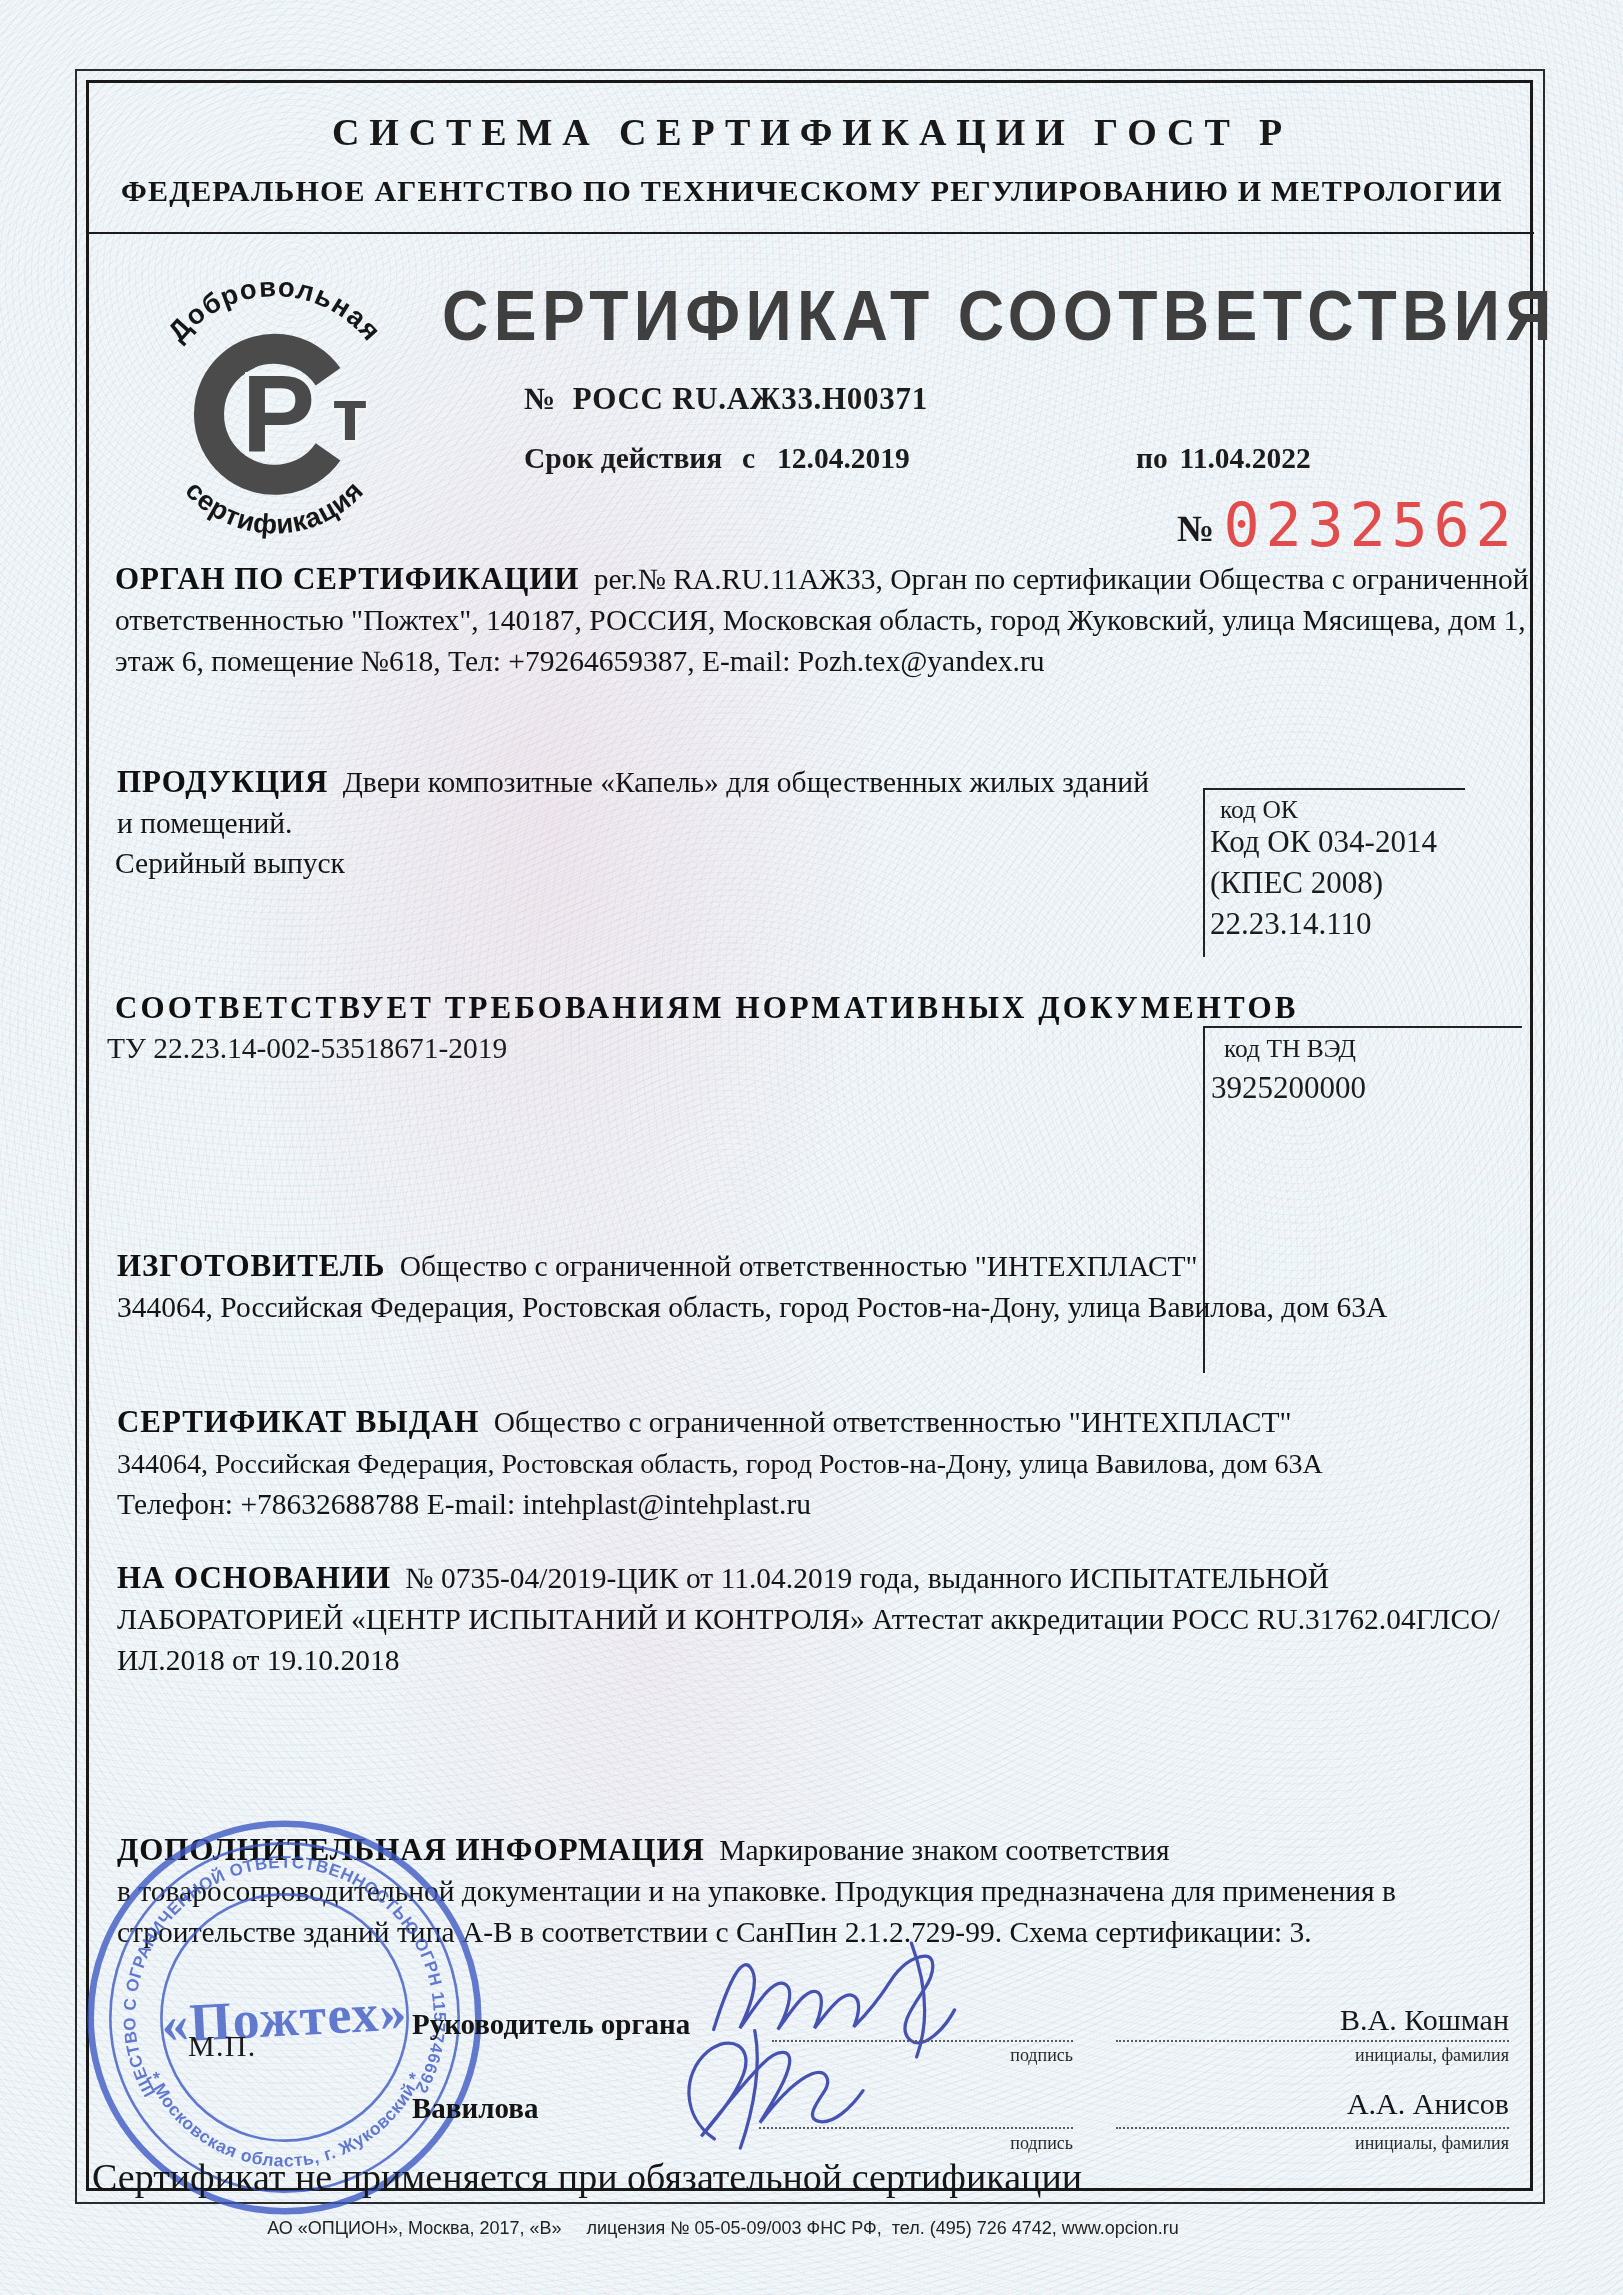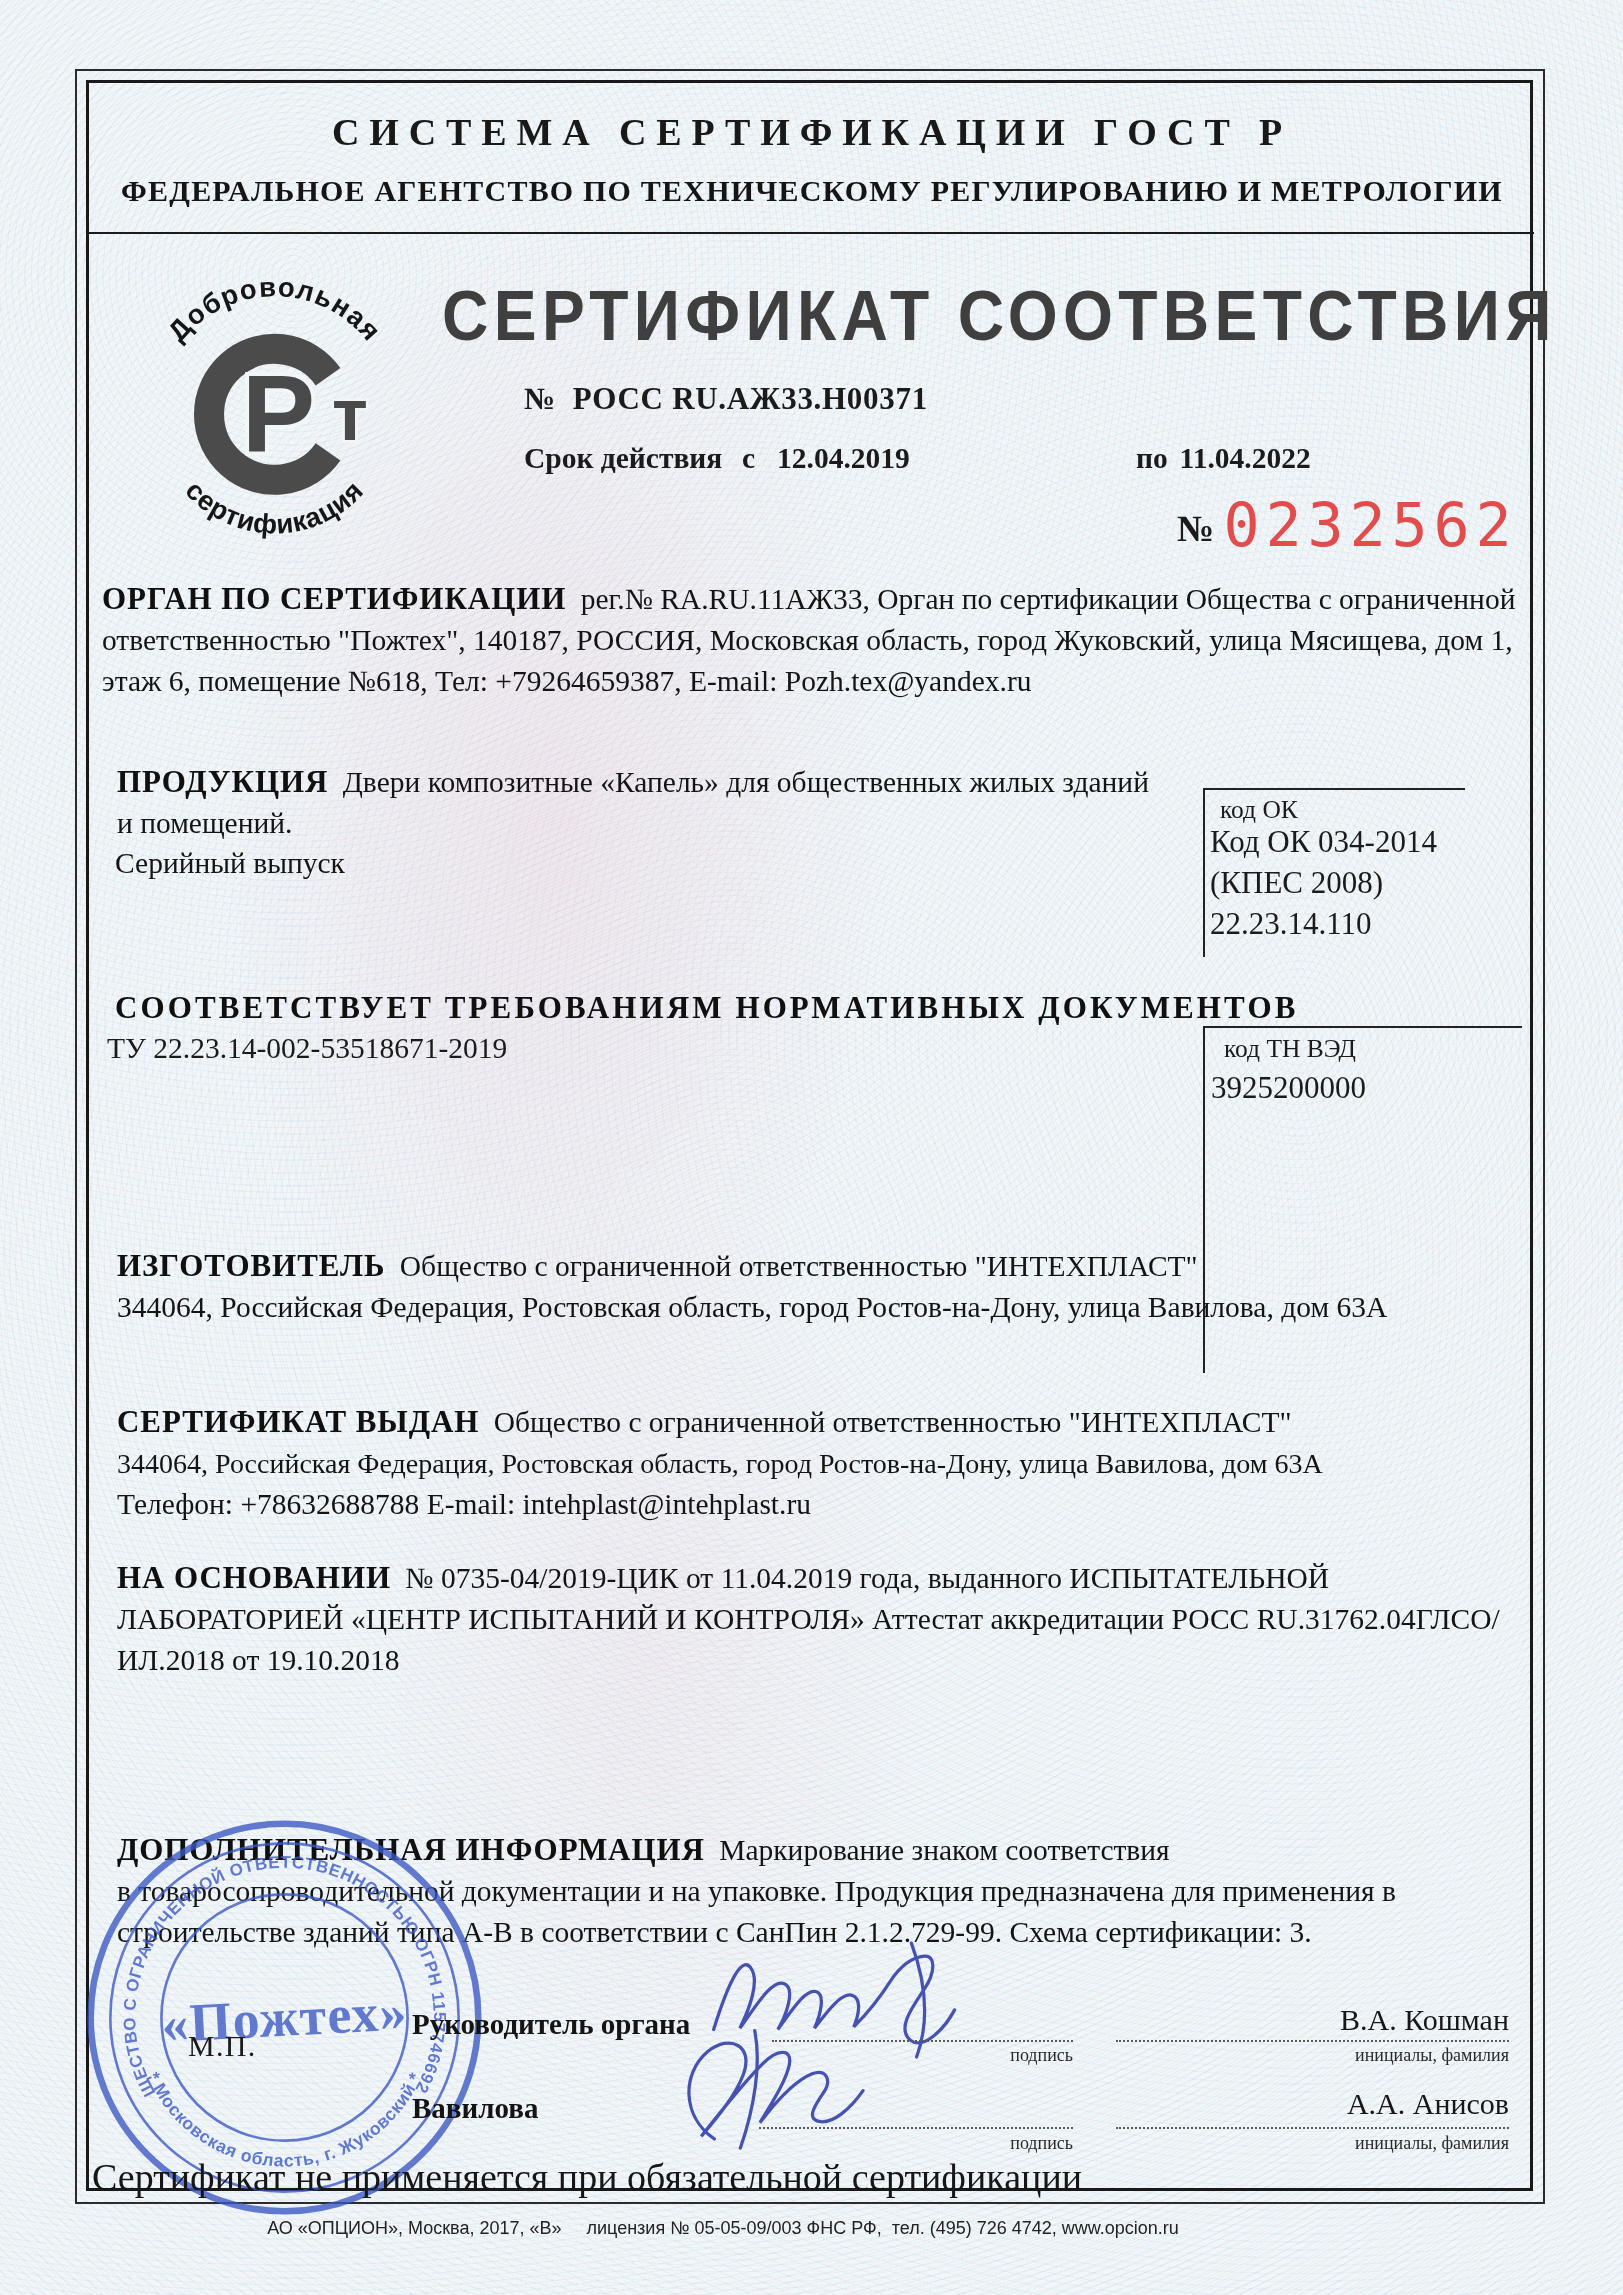--- a/index.html
+++ b/index.html
@@ -35,21 +35,21 @@
   .validity .from{margin-left:22px;}
   .validity-to{left:1136px;top:442px;font-size:29.5px;font-weight:bold;}
   .validity-to .to{margin-left:11.8px;}
   .blank-no{left:1177px;top:490px;}
   .blank-no .nsign{font-size:37px;font-weight:bold;color:#1b1b1b;vertical-align:5.2px;}
   .blank-no .digits{font-family:"DejaVu Sans Mono",monospace;font-size:60px;
     color:#e14c4c;letter-spacing:5.9px;margin-left:9.2px;}
   
   .para{font-size:29.5px;line-height:41px;color:#141414;}
   .lbl{font-weight:bold;font-size:31px;letter-spacing:0.03em;margin-right:14.4px;color:#101010;}
-  .p-organ{left:102px;top:558px;width:1430px;margin-top:20px;}
+  .p-organ{left:115px;top:558px;width:1430px;}
   .p-product{left:117px;top:761px;width:1041px;}
   .p-product2{left:115px;top:843px;}
   .p-conform-lbl{left:115px;top:990px;font-size:31px;font-weight:bold;letter-spacing:0.10em;color:#101010;}
   .p-conform-txt{left:107px;top:1032px;font-size:29.5px;}
   .p-manu{left:117px;top:1245px;width:1430px;}
   .p-issued{left:117px;top:1401px;width:1430px;}
   .addr-one{font-size:28px;white-space:nowrap;}
   .p-basis{left:117px;top:1557px;width:1427px;}
   .p-add{left:117px;top:1829px;width:1437px;}
   

